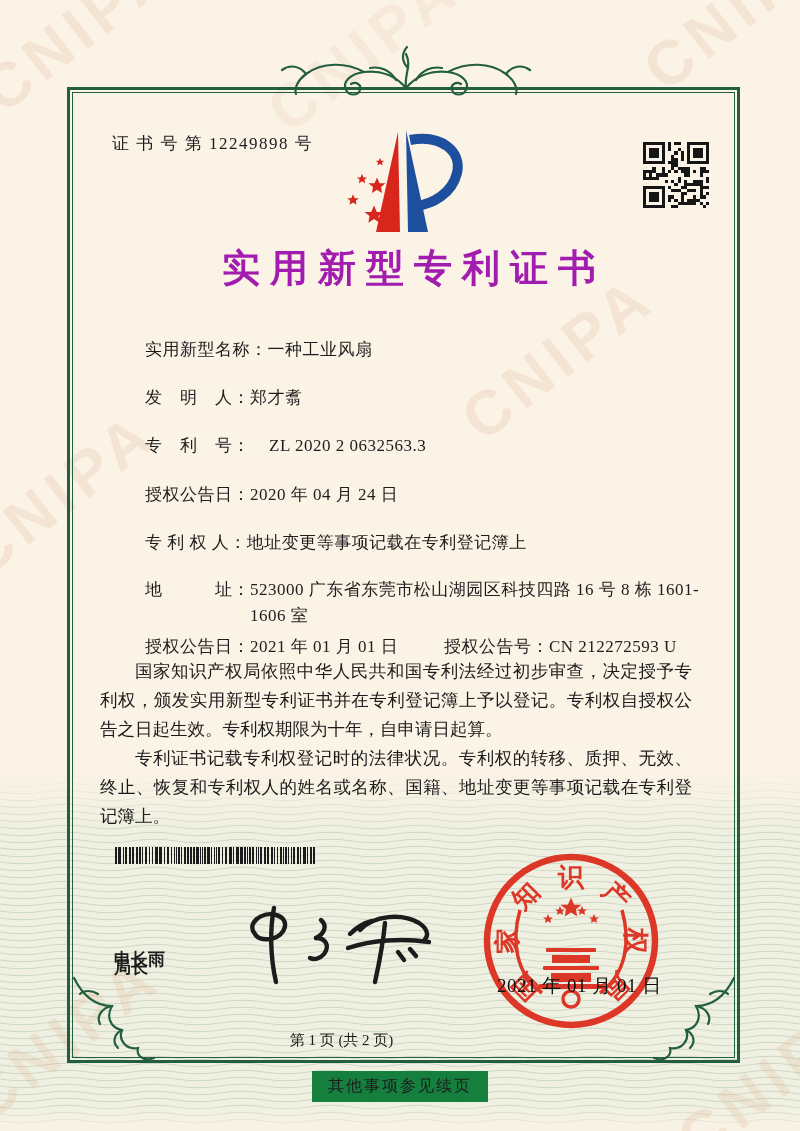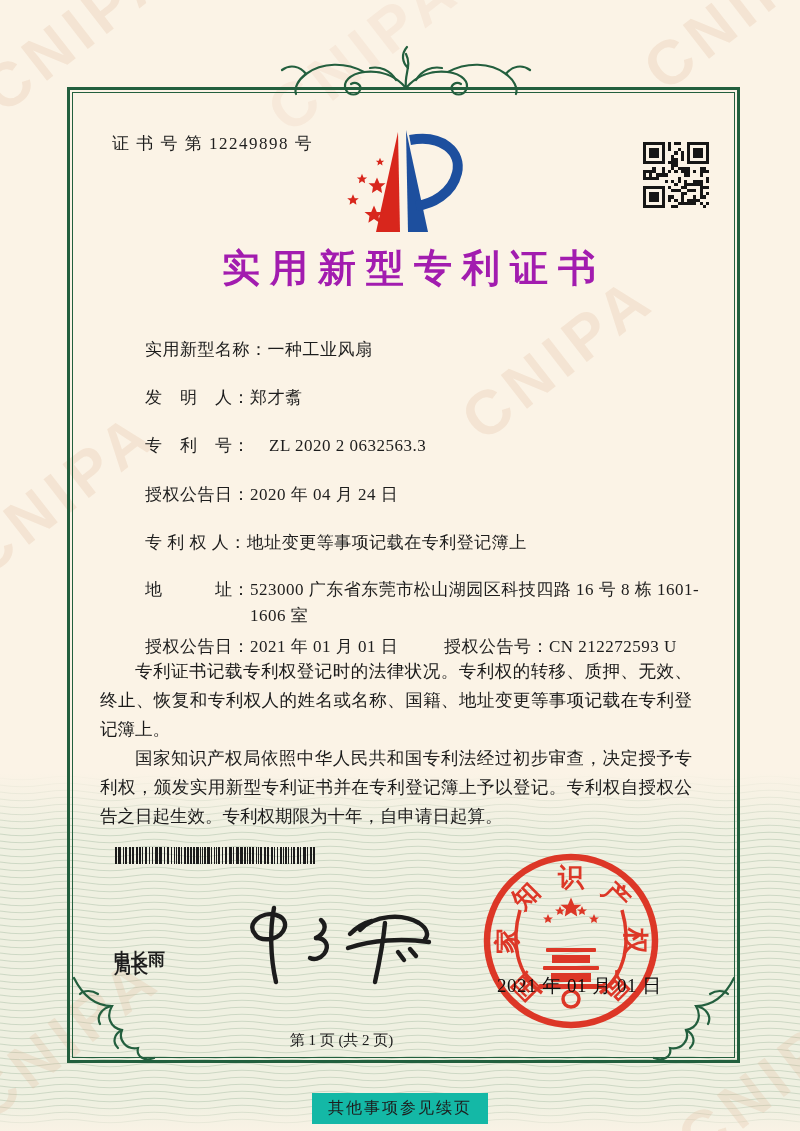--- a/index.html
+++ b/index.html
@@ -41,22 +41,22 @@
   .paras{left:100px; top:657px; width:592px; z-index:2;}
   .paras p{margin:0; font-size:17.5px; line-height:29px; text-indent:2em; text-align:justify; color:#1b1b1b;}
   #barcode-svg rect{fill:#1c1c1c;}
   .sig-title{left:114px; top:956px; font-family:"Liberation Sans",sans-serif; font-size:17px; font-weight:700; z-index:2;}
   .sig-name{left:114px; top:948px; font-family:"Liberation Sans",sans-serif; font-size:17px; font-weight:600; z-index:2;}
   .signature-svg path{fill:none; stroke:#1c1c1c; stroke-width:4.4; stroke-linecap:round; stroke-linejoin:round;}
   .seal-svg{z-index:3; opacity:.93;}
   #seal-ring text{fill:var(--seal-red); font-size:26px; font-weight:bold; font-family:"Liberation Serif",serif;}
   .seal-date{left:497px; top:973px; width:170px; font-size:19px; color:#0e0e0e; letter-spacing:.5px; z-index:4; white-space:nowrap;}
   .page-indicator{left:67px; top:1031px; width:549px; text-align:center; font-size:15px; z-index:2;}
-  .footer-note{left:50%; transform:translateX(-50%); top:1071px; background:#14b8a6;
-      padding:5px 16px; font-size:16px; letter-spacing:2px; z-index:2; white-space:nowrap;margin-top:22px;}
+  .footer-note{left:50%; transform:translateX(-50%); top:1071px; background:#15803d;
+      padding:5px 16px; font-size:16px; letter-spacing:2px; z-index:2; white-space:nowrap;}
   #qr-svg rect{fill:#161616;}
 </style>
 </head>
 <body>
 
 <div class="page">
 
   <div class="waves">
     <div class="tint"></div>
     <svg id="waves-svg" width="800" height="359" viewBox="0 0 800 359">
@@ -423,22 +423,22 @@
   <div class="abs field-row" style="top:634px;">
     <span class="field-label">授权公告日：</span>
     <span class="field-value">2021 年 01 月 01 日</span>
   </div>
   <div class="abs field-row" style="left:412px; top:634px;">
     <span class="field-label">授权公告号：</span>
     <span class="field-value">CN 212272593 U</span>
   </div>
 
   <div class="abs paras">
+    <p>国家知识产权局依照中华人民共和国专利法经过初步审查，决定授予专利权，颁发实用新型专利证书并在专利登记簿上予以登记。专利权自授权公告之日起生效。专利权期限为十年，自申请日起算。</p>
     <p>专利证书记载专利权登记时的法律状况。专利权的转移、质押、无效、终止、恢复和专利权人的姓名或名称、国籍、地址变更等事项记载在专利登记簿上。</p>
-    <p>国家知识产权局依照中华人民共和国专利法经过初步审查，决定授予专利权，颁发实用新型专利证书并在专利登记簿上予以登记。专利权自授权公告之日起生效。专利权期限为十年，自申请日起算。</p>
   </div>
 
   <svg class="abs content" style="left:115px; top:847px;" width="203" height="17" viewBox="0 0 203 17" shape-rendering="crispEdges">
     <g id="barcode-svg">
         <rect x="0" y="0" width="2" height="17"></rect>
         <rect x="3" y="0" width="3" height="17"></rect>
         <rect x="8" y="0" width="1" height="17"></rect>
         <rect x="10" y="0" width="2" height="17"></rect>
         <rect x="14" y="0" width="2" height="17"></rect>
         <rect x="17" y="0" width="2" height="17"></rect>

